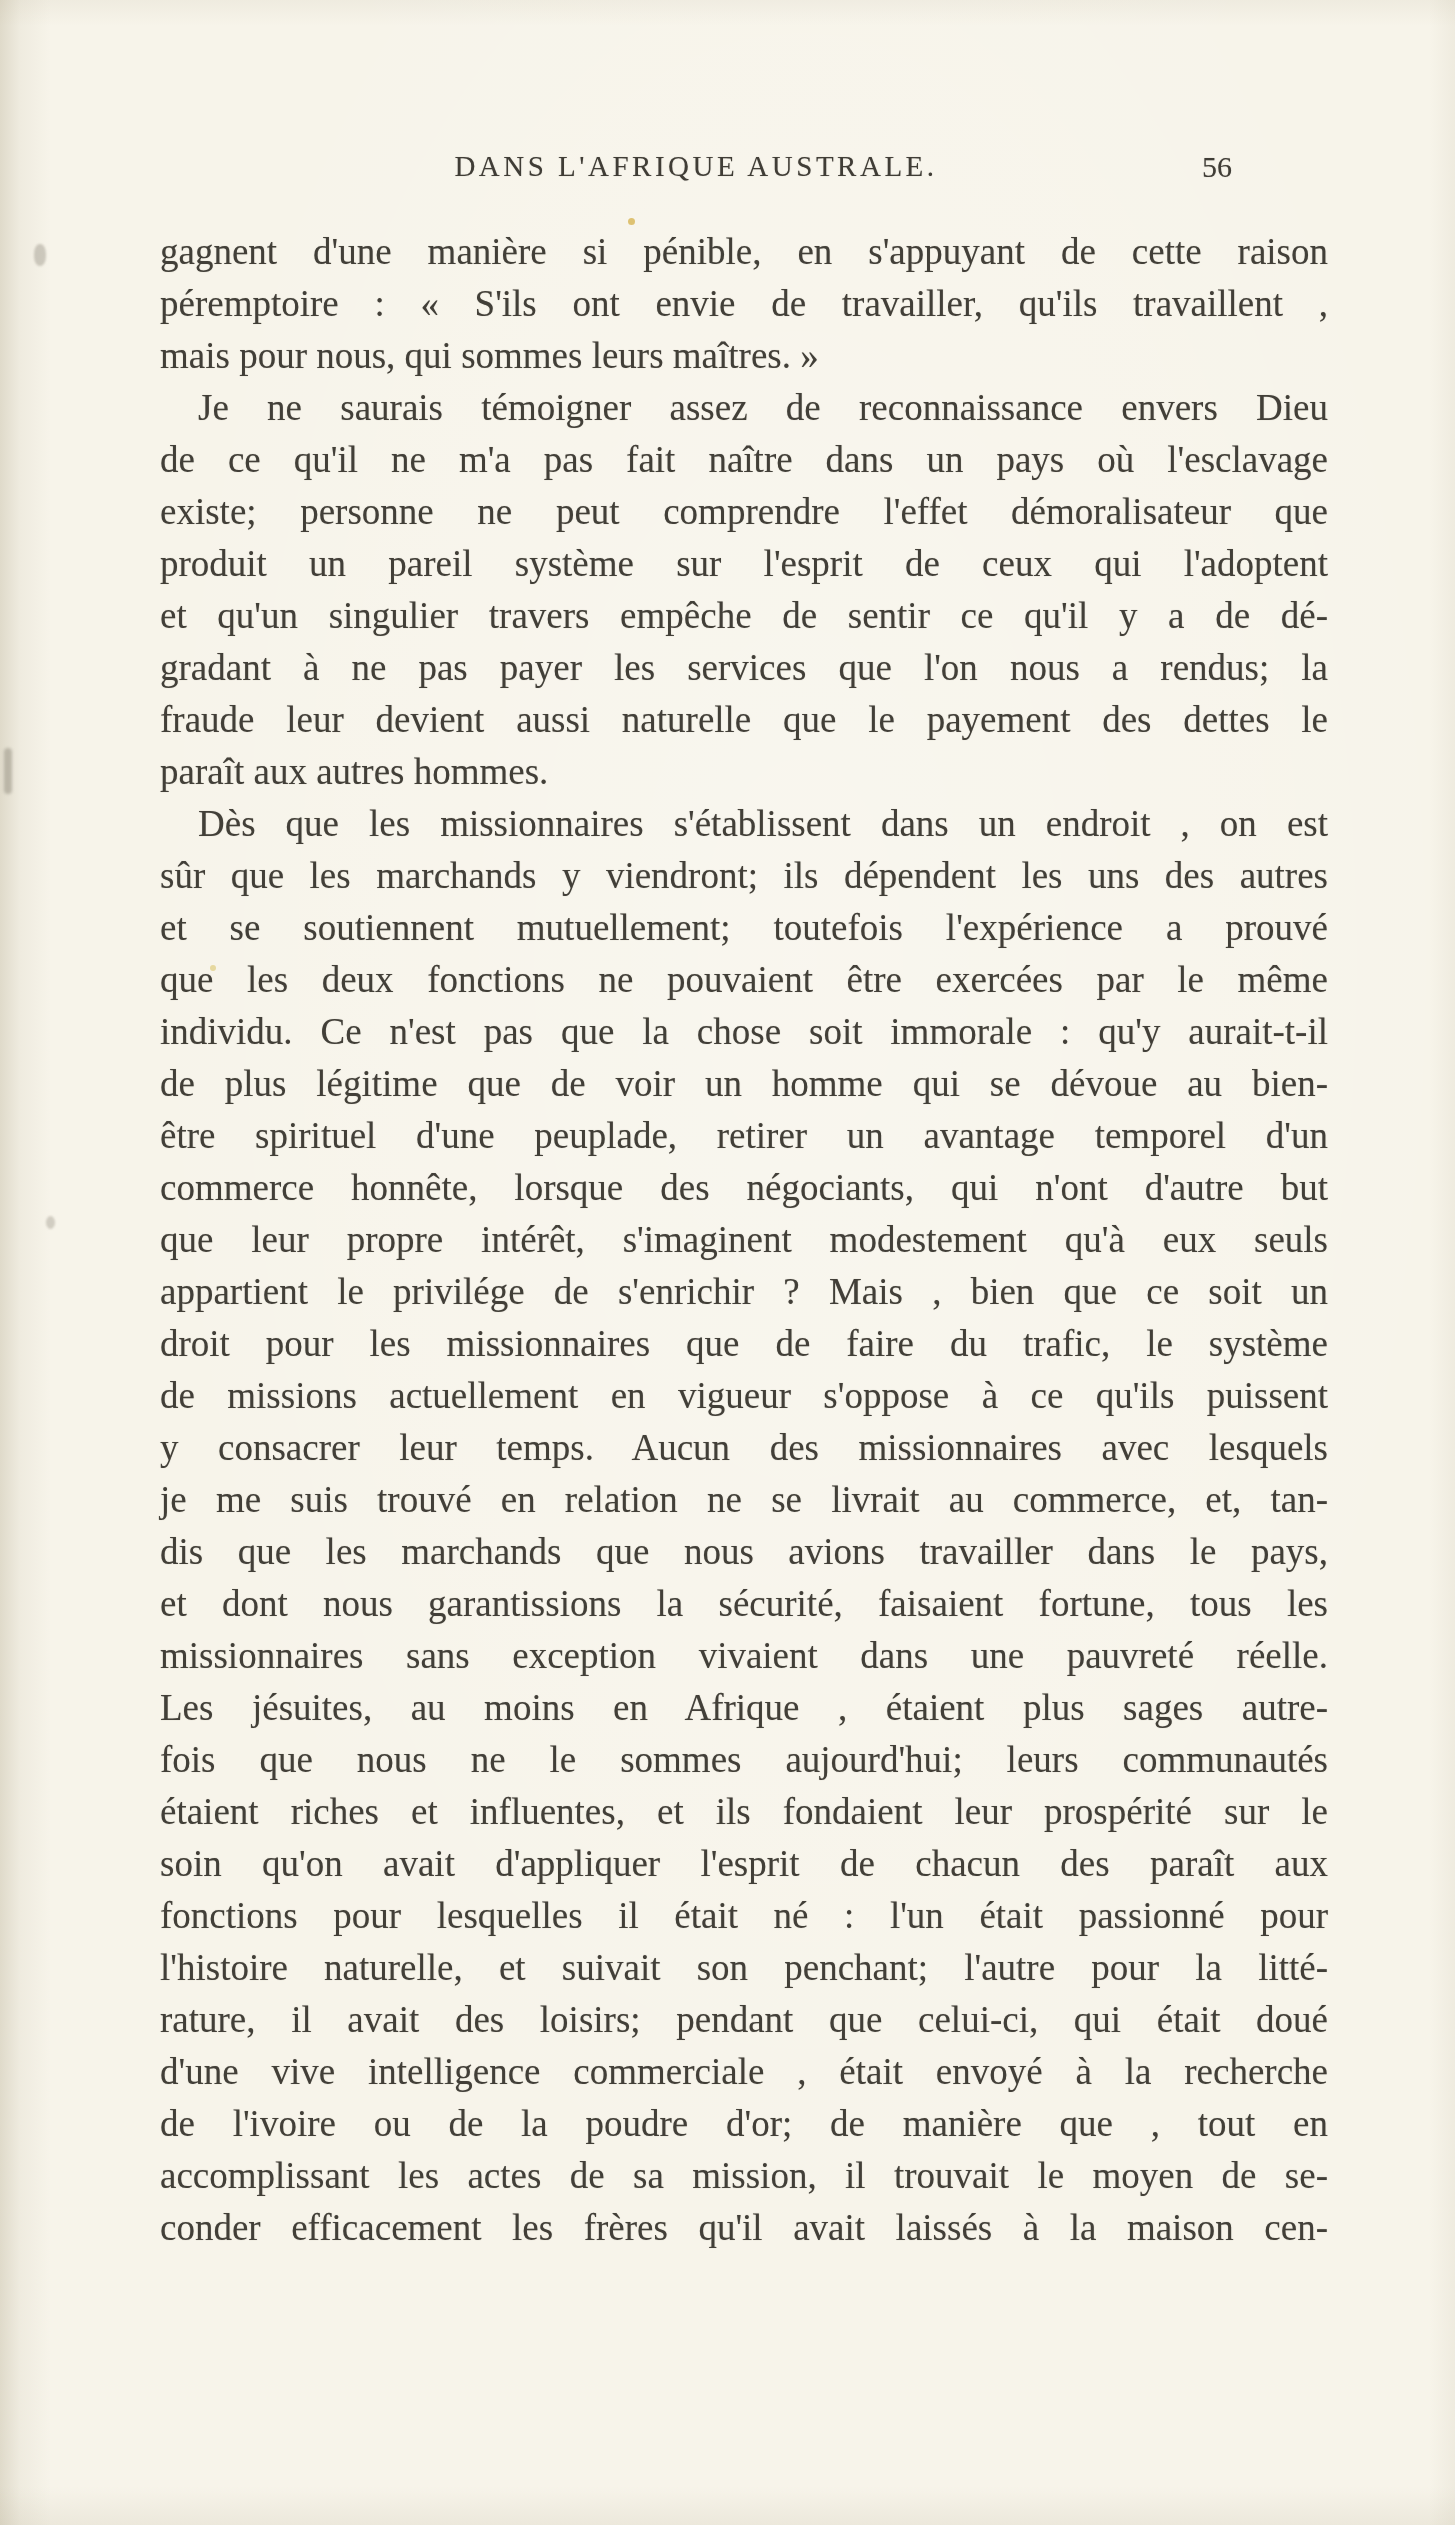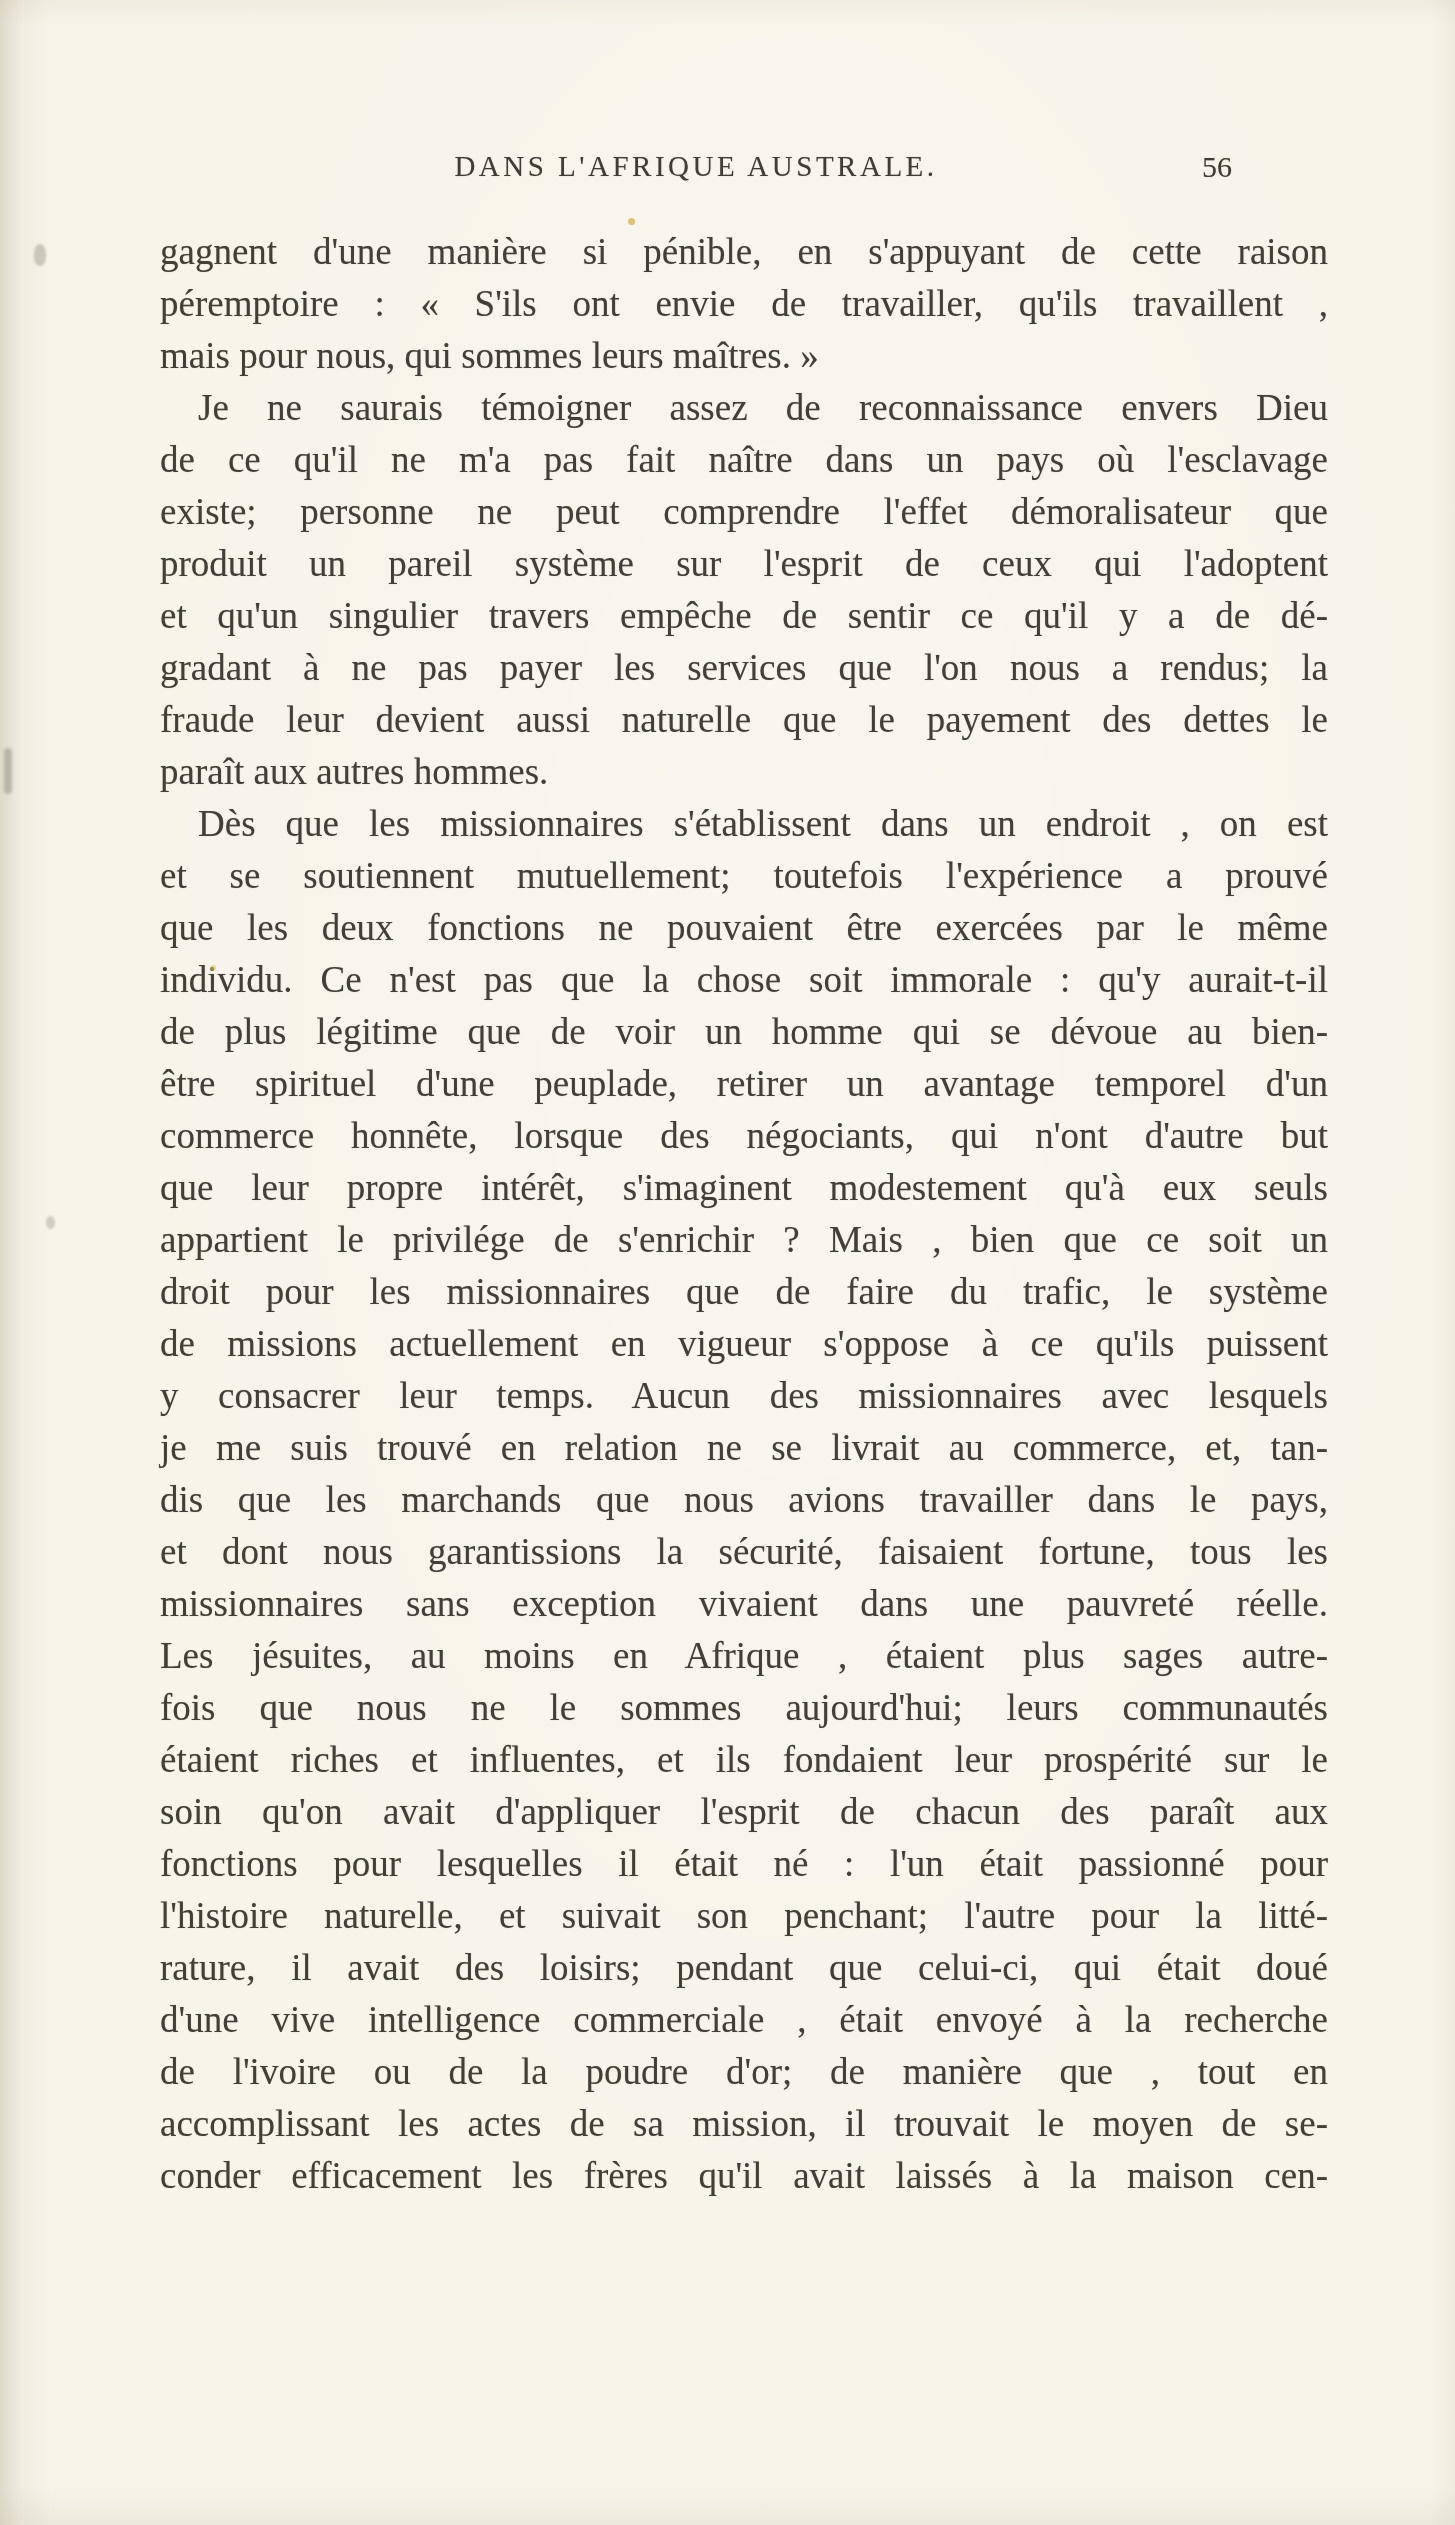--- a/index.html
+++ b/index.html
@@ -85,20 +85,21 @@
       <div class="line noj">mais pour nous, qui sommes leurs maîtres. »</div>
       <div class="line indent">Je ne saurais témoigner assez de reconnaissance envers Dieu</div>
       <div class="line">de ce qu'il ne m'a pas fait naître dans un pays où l'esclavage</div>
       <div class="line">existe; personne ne peut comprendre l'effet démoralisateur que</div>
       <div class="line">produit un pareil système sur l'esprit de ceux qui l'adoptent</div>
       <div class="line">et qu'un singulier travers empêche de sentir ce qu'il y a de dé-</div>
       <div class="line">gradant à ne pas payer les services que l'on nous a rendus; la</div>
       <div class="line">fraude leur devient aussi naturelle que le payement des dettes le</div>
       <div class="line noj">paraît aux autres hommes.</div>
       <div class="line indent">Dès que les missionnaires s'établissent dans un endroit , on est</div>
+      <div class="line">sûr que les marchands y viendront; ils dépendent les uns des autres</div>
       <div class="line">et se soutiennent mutuellement; toutefois l'expérience a prouvé</div>
       <div class="line">que les deux fonctions ne pouvaient être exercées par le même</div>
       <div class="line">individu. Ce n'est pas que la chose soit immorale : qu'y aurait-t-il</div>
       <div class="line">de plus légitime que de voir un homme qui se dévoue au bien-</div>
       <div class="line">être spirituel d'une peuplade, retirer un avantage temporel d'un</div>
       <div class="line">commerce honnête, lorsque des négociants, qui n'ont d'autre but</div>
       <div class="line">que leur propre intérêt, s'imaginent modestement qu'à eux seuls</div>
       <div class="line">appartient le privilége de s'enrichir ? Mais , bien que ce soit un</div>
       <div class="line">droit pour les missionnaires que de faire du trafic, le système</div>
       <div class="line">de missions actuellement en vigueur s'oppose à ce qu'ils puissent</div>

